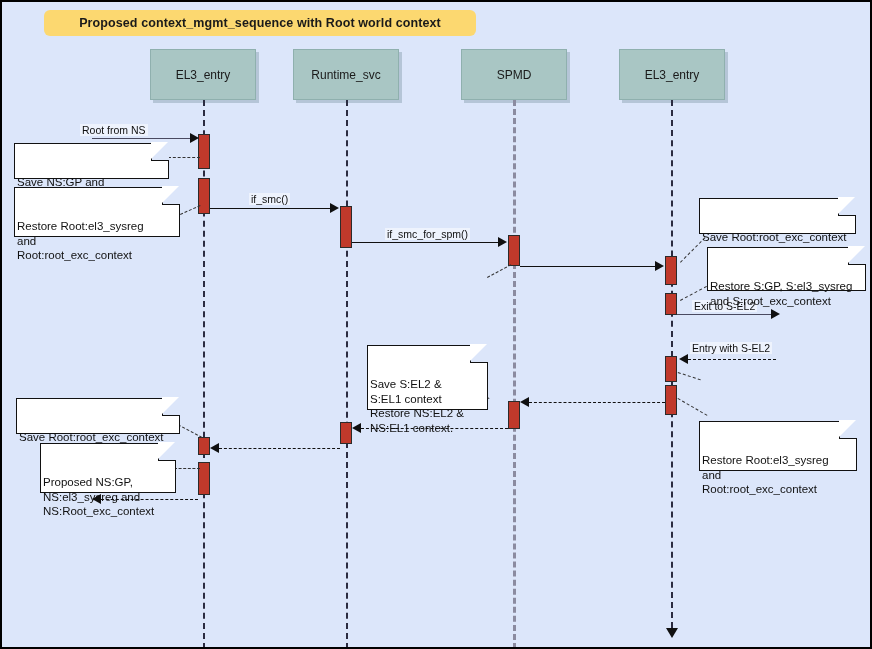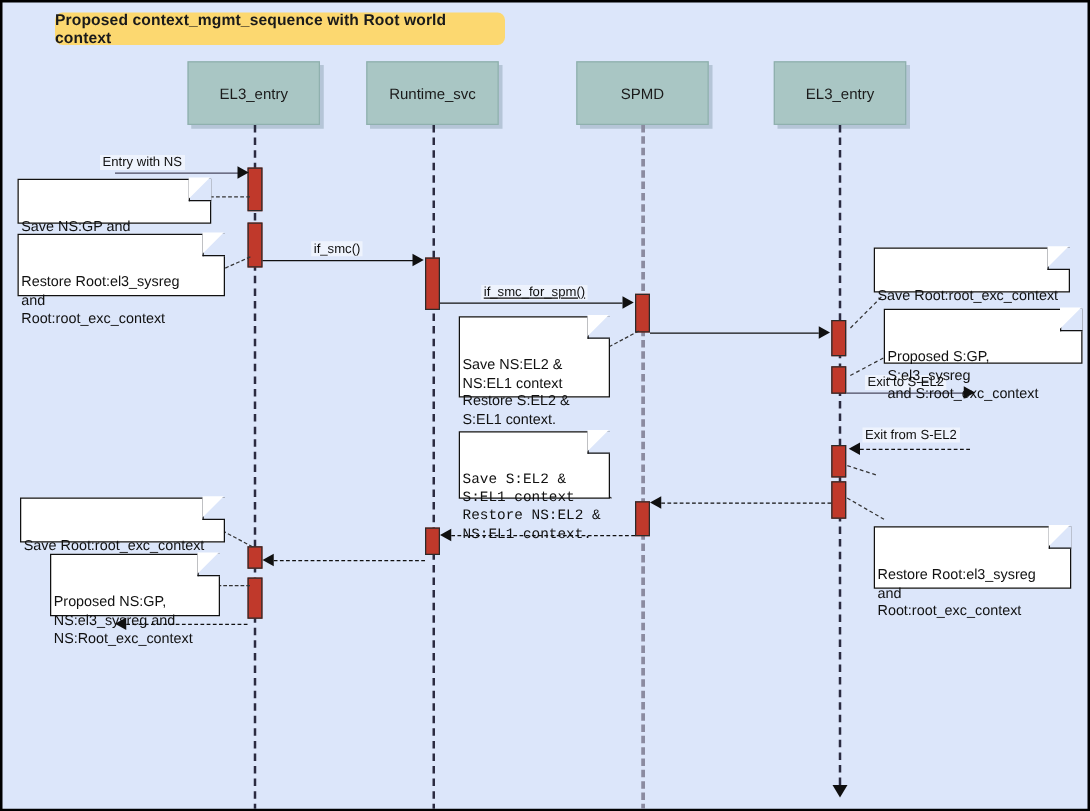--- a/index.html
+++ b/index.html
@@ -148,21 +148,21 @@
     height: 0;
     border-top: 1.3px dashed #333333;
     transform-origin: 0 0;
   }
 </style>
 </head>
 <body>
 
 <div id="canvas">
 
-  <div class="title-banner" style="left:42px; top:8px; width:360px; height:26px;">
+  <div class="title-banner" style="left:42px; top:8px; width:432px; height:26px;">
     <span>Proposed context_mgmt_sequence with Root world context</span>
   </div>
 
   <div class="participant" style="left:148px; top:47px; width:106px; height:51px;">
     <span>EL3_entry</span>
   </div>
   <div class="participant" style="left:459px; top:47px; width:106px; height:51px;">
     <span>SPMD</span>
   </div>
   <div class="participant" style="left:291px; top:47px; width:106px; height:51px;">
@@ -189,40 +189,40 @@
   <div class="activation" style="left:506px; top:233px; width:12px; height:31px;"></div>
   <div class="activation" style="left:506px; top:399px; width:12px; height:28px;"></div>
 
   <div class="activation" style="left:663px; top:254px; width:12px; height:29px;"></div>
   <div class="activation" style="left:663px; top:291px; width:12px; height:22px;"></div>
   <div class="activation" style="left:663px; top:354px; width:12px; height:26px;"></div>
   <div class="activation" style="left:663px; top:383px; width:12px; height:30px;"></div>
 
   <div class="msg-line gray" style="left:90px; top:136px; width:100px;"></div>
   <div class="arrow-right" style="left:188px; top:131px;"></div>
-  <div class="msg-label" style="left:78px; top:122px;">Entry with NS</div>
+  <div class="msg-label" style="left:78px; top:122px;">Root from NS</div>
 
   <div class="msg-line" style="left:208px; top:206px; width:121px;"></div>
   <div class="arrow-right" style="left:328px; top:201px;"></div>
   <div class="msg-label" style="left:247px; top:191px;">if_smc()</div>
 
   <div class="msg-line" style="left:350px; top:240px; width:146px;"></div>
   <div class="arrow-right" style="left:496px; top:235px;"></div>
-  <div class="msg-label" style="left:383px; top:226px;text-decoration:underline;">if_smc_for_spm()</div>
+  <div class="msg-label" style="left:383px; top:226px;">if_smc_for_spm()</div>
 
   <div class="msg-line" style="left:518px; top:264px; width:135px;"></div>
   <div class="arrow-right" style="left:653px; top:259px;"></div>
 
   <div class="msg-line gray" style="left:675px; top:312px; width:96px;"></div>
   <div class="arrow-right" style="left:769px; top:307px;"></div>
   <div class="msg-label" style="left:690px; top:298px;">Exit to S-EL2</div>
 
   <div class="msg-line ret" style="left:686px; top:357px; width:88px;"></div>
   <div class="arrow-left" style="left:677px; top:352px;"></div>
-  <div class="msg-label" style="left:688px; top:340px;">Exit from S-EL2</div>
+  <div class="msg-label" style="left:688px; top:340px;">Entry with S-EL2</div>
 
   <div class="msg-line ret" style="left:527px; top:400px; width:136px;"></div>
   <div class="arrow-left" style="left:518px; top:395px;"></div>
 
   <div class="msg-line ret" style="left:359px; top:426px; width:147px;"></div>
   <div class="arrow-left" style="left:350px; top:421px;"></div>
 
   <div class="msg-line ret" style="left:217px; top:446px; width:121px;"></div>
   <div class="arrow-left" style="left:208px; top:441px;"></div>
 
@@ -246,40 +246,33 @@
 NS:Root_exc_context</span>
   </div>
 
   <div class="note" style="left:12px; top:185px; width:166px; height:50px;">
     <span class="fold"></span>
     <span>Restore Root:el3_sysreg
 and
 Root:root_exc_context</span>
   </div>
 
-  <div class="note" style="left:365px; top:251px; width:121px; height:65px;">
-    <span class="fold"></span>
-    <span>Save NS:EL2 &amp;
-NS:EL1 context
-Restore S:EL2 &amp;
-S:EL1 context.</span>
-  </div>
 
   <div class="note" style="left:697px; top:196px; width:157px; height:36px;">
     <span class="fold"></span>
     <span>Save Root:root_exc_context</span>
   </div>
 
   <div class="note" style="left:705px; top:245px; width:159px; height:44px;">
     <span class="fold"></span>
-    <span>Proposed S:GP, S:el3_sysreg
+    <span>Restore S:GP, S:el3_sysreg
 and S:root_exc_context</span>
   </div>
 
-  <div class="note" style="left:365px; top:343px; width:121px; height:54px;font-family:Liberation Mono, monospace;">
+  <div class="note" style="left:365px; top:343px; width:121px; height:65px;">
     <span class="fold"></span>
     <span>Save S:EL2 &amp;
 S:EL1 context
 Restore NS:EL2 &amp;
 NS:EL1 context.</span>
   </div>
 
 
   <div class="note" style="left:697px; top:419px; width:158px; height:50px;">
     <span class="fold"></span>

